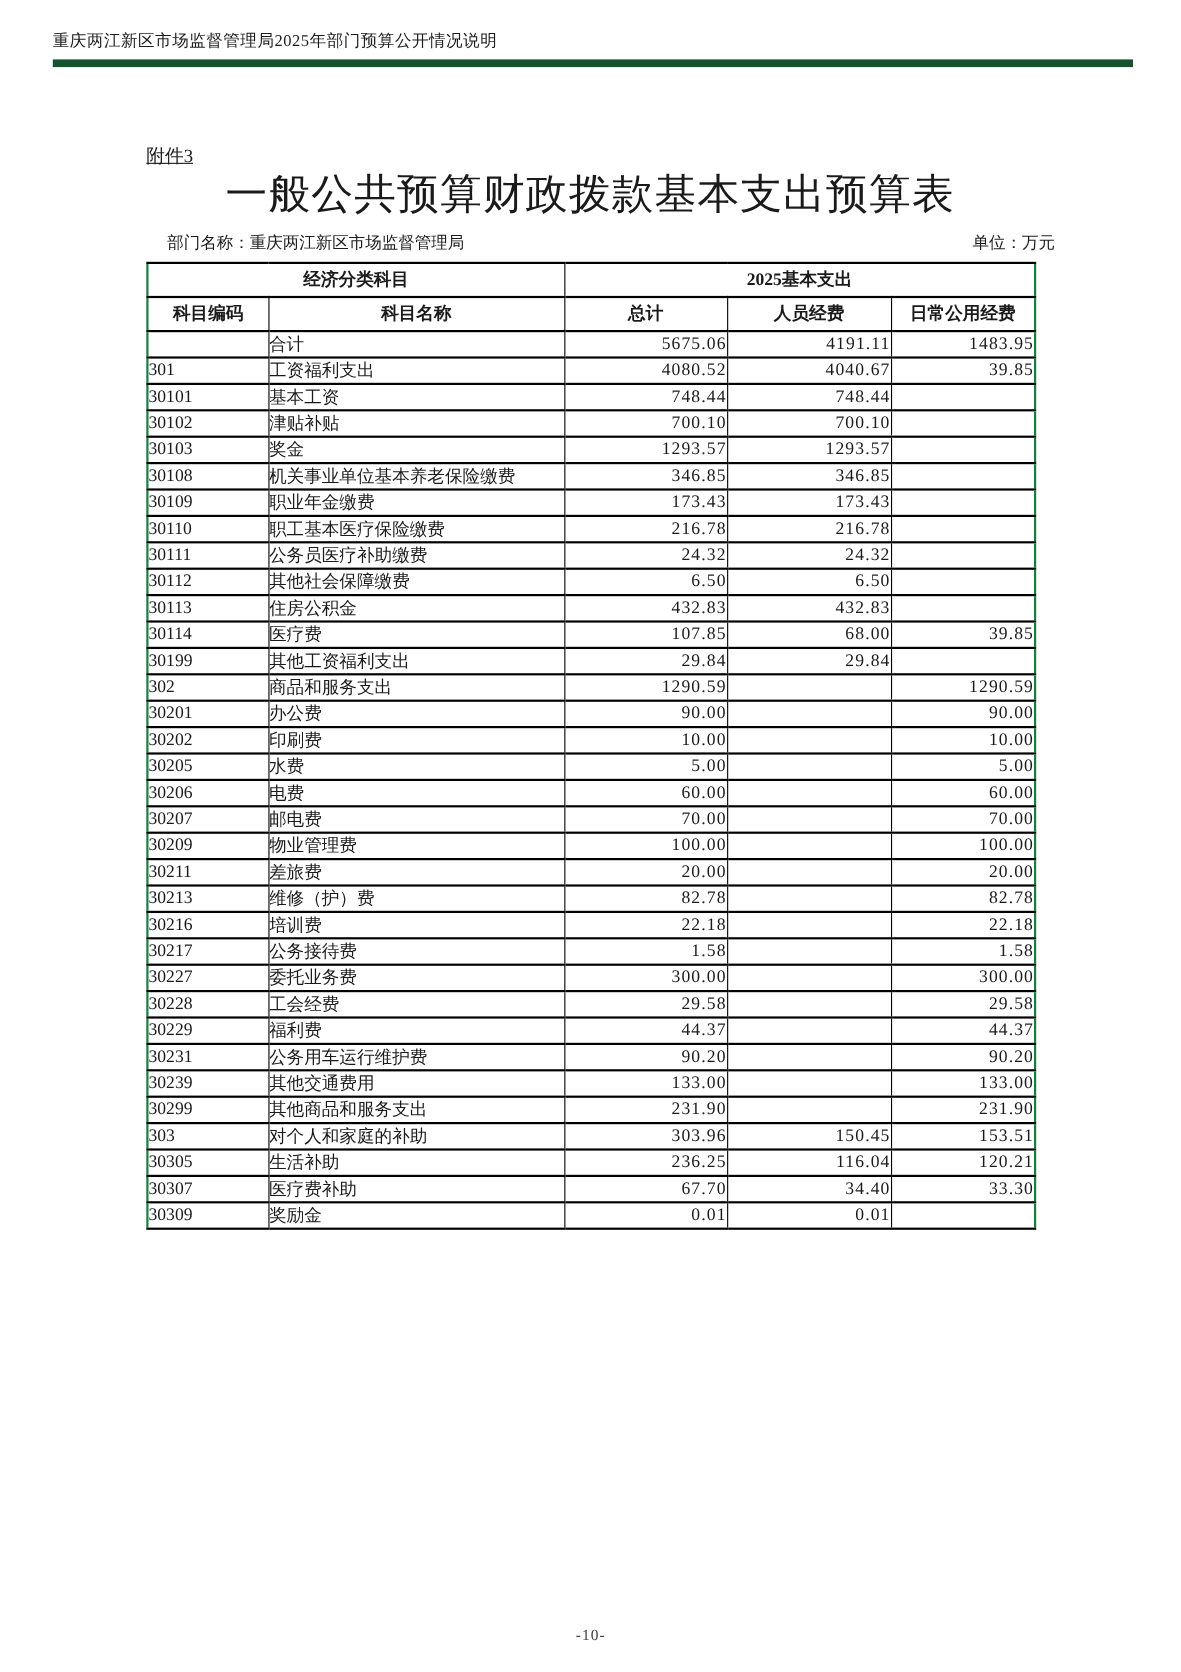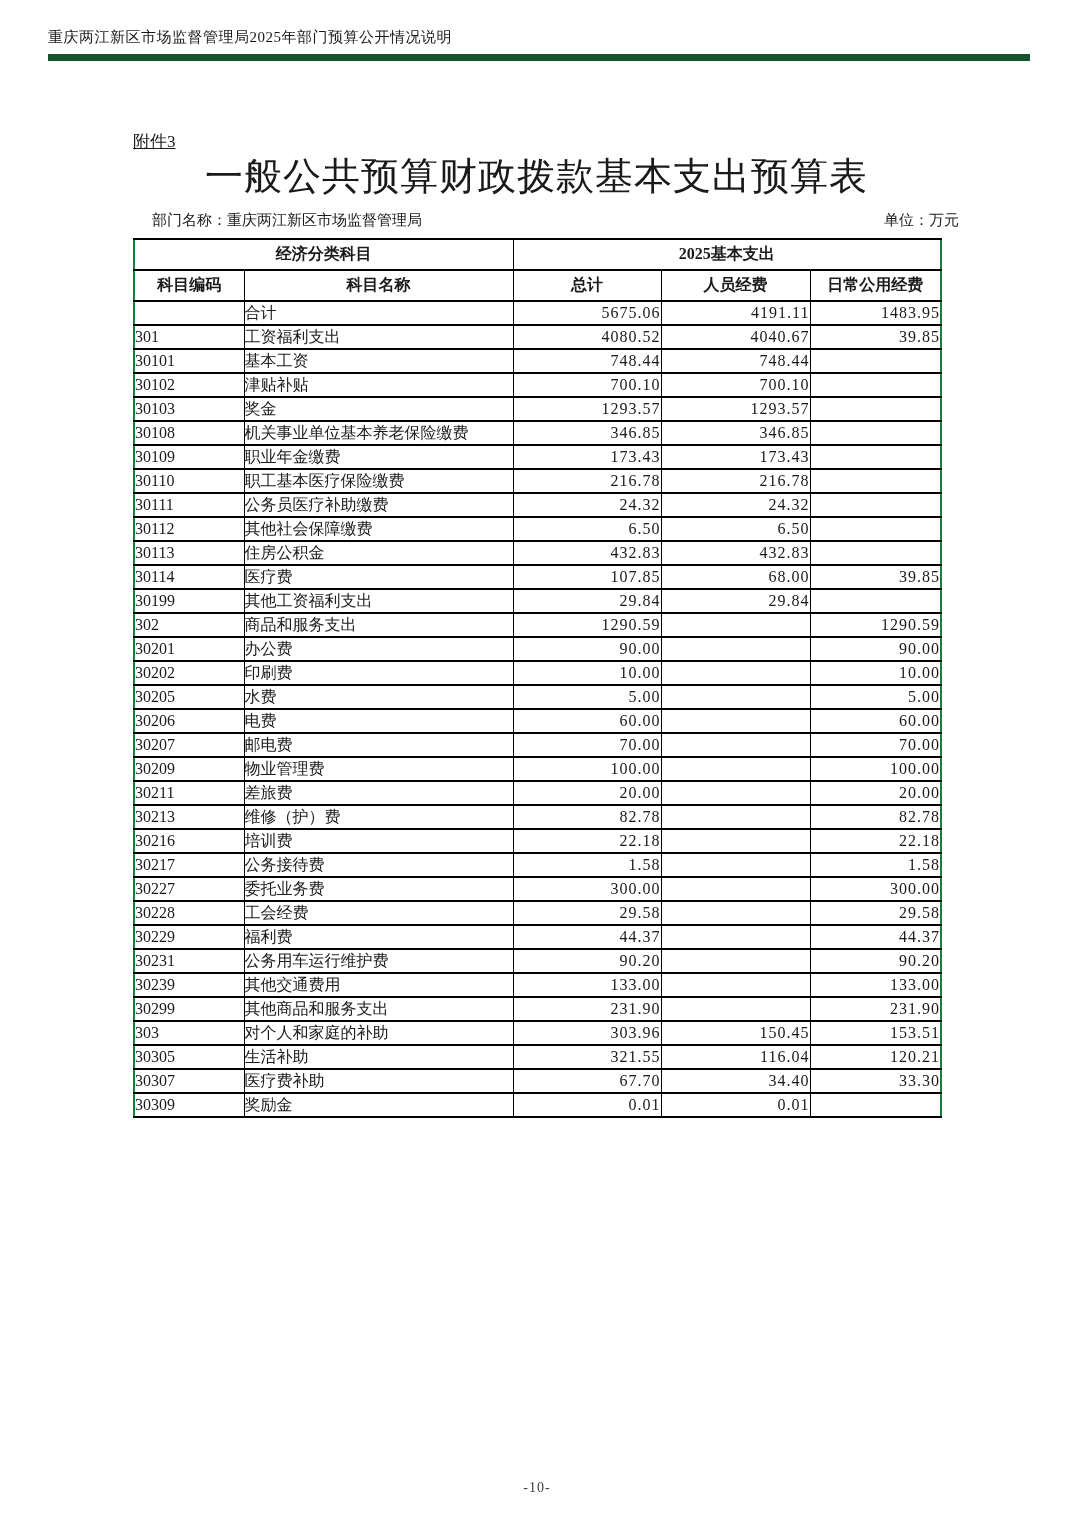--- a/index.html
+++ b/index.html
@@ -339,21 +339,21 @@
         <tr>
           <td class="cell-code">303</td>
           <td class="cell-name">对个人和家庭的补助</td>
           <td class="cell-num">303.96</td>
           <td class="cell-num">150.45</td>
           <td class="cell-num">153.51</td>
         </tr>
         <tr>
           <td class="cell-code">30305</td>
           <td class="cell-name">生活补助</td>
-          <td class="cell-num">321.55</td>
+          <td class="cell-num">236.25</td>
           <td class="cell-num">116.04</td>
           <td class="cell-num">120.21</td>
         </tr>
         <tr>
           <td class="cell-code">30307</td>
           <td class="cell-name">医疗费补助</td>
           <td class="cell-num">67.70</td>
           <td class="cell-num">34.40</td>
           <td class="cell-num">33.30</td>
         </tr>

